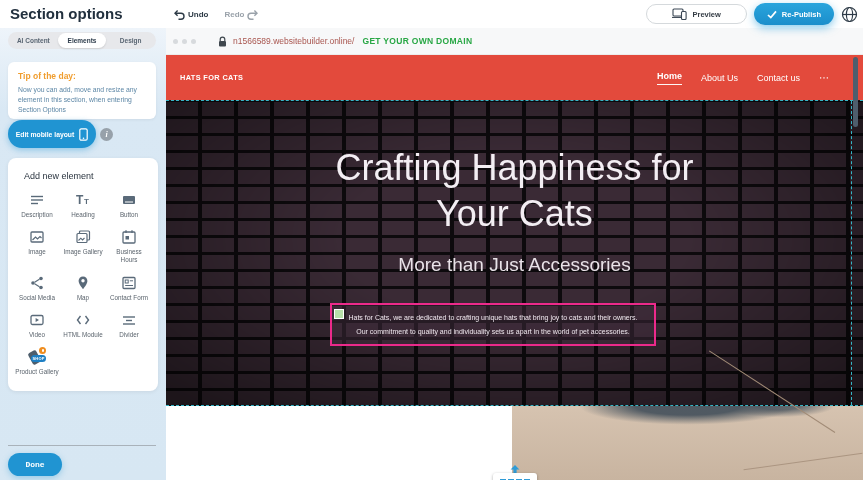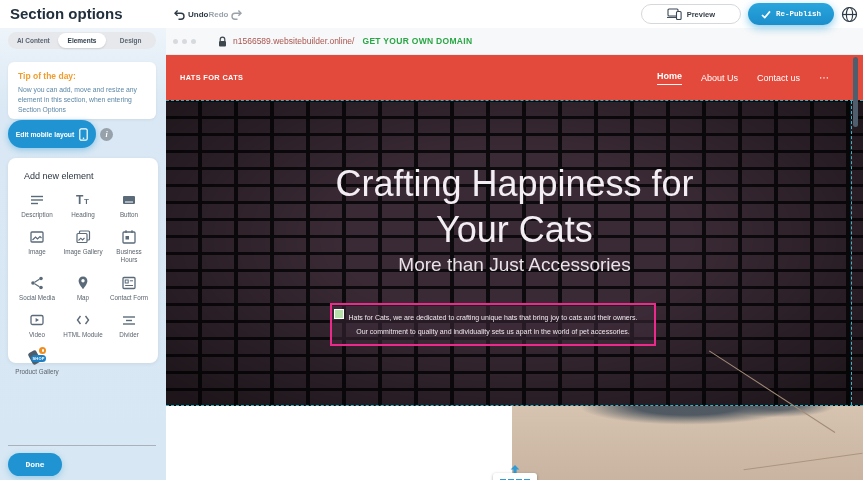--- a/index.html
+++ b/index.html
@@ -2,38 +2,38 @@
 <html><head>
 <meta charset="utf-8">
 <style>
   * { margin:0; padding:0; box-sizing:border-box; }
   body { font-family:"Liberation Sans", sans-serif; background:#fff; }
   .stage { position:relative; width:863px; height:480px; overflow:hidden; background:#fff; }
 
   
   .topbar { position:absolute; left:0; top:0; width:863px; height:28px; background:#fff; z-index:30; }
   .app-title { position:absolute; left:10px; top:0; line-height:28px; font-size:15px; font-weight:bold; color:#22303e; }
-  .undoredo { position:absolute; left:172px; top:0; height:28px; display:flex; align-items:center; gap:0; }
+  .undoredo { position:absolute; left:172px; top:0; height:28px; display:flex; align-items:center; gap:16px; }
   .ur-btn { display:flex; align-items:center; gap:3px; font-size:8px; font-weight:bold; color:#2d3a46; cursor:pointer; }
   .ur-btn.disabled { color:#9aa2aa; }
   .top-right { position:absolute; right:5px; top:0; height:28px; display:flex; align-items:center; gap:7px; }
   .btn-preview { display:flex; align-items:center; gap:5px; height:20px; padding:0 25px; border:1px solid #d5d9dc; border-radius:10px; background:#fff; font-size:7.5px; font-weight:bold; color:#333b44; cursor:pointer; }
-  .btn-republish { display:flex; align-items:center; gap:5px; height:22px; padding:0 13px; border-radius:11px; background:linear-gradient(180deg,#29a5dd,#1b8ecb); box-shadow:0 3px 9px rgba(41,160,220,.55); font-size:7.5px; font-weight:bold; color:#fff; cursor:pointer;font-family:Liberation Mono, monospace; }
+  .btn-republish { display:flex; align-items:center; gap:5px; height:22px; padding:0 13px; border-radius:11px; background:linear-gradient(180deg,#29a5dd,#1b8ecb); box-shadow:0 3px 9px rgba(41,160,220,.55); font-size:7.5px; font-weight:bold; color:#fff; cursor:pointer; }
 
   
   .sidepanel { position:absolute; left:0; top:28px; width:166px; height:452px; background:linear-gradient(180deg,#eef4fa 0%,#d9e8f4 18%,#d7e7f3 100%); z-index:20; }
   .tabs { position:absolute; left:8px; top:4px; width:148px; height:17px; background:#e7e8eb; border-radius:9px; display:flex; padding:1px; }
   .tab { flex:1; display:flex; align-items:center; justify-content:center; font-size:6.5px; font-weight:bold; color:#5a6673; border-radius:8px; cursor:pointer; }
   .tab.active { background:#fff; color:#2e3d4c; box-shadow:0 1px 2px rgba(0,0,0,.12); }
   .tipcard { position:absolute; left:8px; top:34px; width:148px; height:57px; background:#fff; border-radius:6px; box-shadow:0 1px 3px rgba(0,0,0,.06); padding:9px 10px; }
   .tip-title { font-size:8.5px; font-weight:bold; color:#f09d2e; margin-bottom:4px; }
   .tip-body { font-size:6.8px; color:#5d87a6; line-height:1.5; }
   .btn-editmobile { position:absolute; left:8px; top:92px; width:88px; height:28px; border-radius:14px; background:#2094d2; display:flex; align-items:center; justify-content:center; gap:5px; color:#fff; font-size:6.8px; font-weight:bold; cursor:pointer; box-shadow:0 2px 6px rgba(32,148,210,.4); }
   .info-dot { position:absolute; left:100px; top:100px; width:13px; height:13px; border-radius:50%; background:#97a1aa; color:#fff; font-size:8px; font-family:"Liberation Serif", serif; font-style:italic; font-weight:bold; display:flex; align-items:center; justify-content:center; cursor:pointer; }
-  .addcard { position:absolute; left:8px; top:130px; width:150px; height:205px; background:#fff; border-radius:8px; box-shadow:0 1px 4px rgba(0,0,0,.07); }
+  .addcard { position:absolute; left:8px; top:130px; width:150px; height:233px; background:#fff; border-radius:8px; box-shadow:0 1px 4px rgba(0,0,0,.07); }
   .addcard-title { padding:13px 0 0 16px; font-size:9px; color:#2b3540; }
   .egrid { display:grid; grid-template-columns:repeat(3,1fr); row-gap:9px; padding:10px 6px 0 6px; }
   .cell { display:flex; flex-direction:column; align-items:center; gap:3px; cursor:pointer; }
   .eicon { height:17px; display:flex; align-items:flex-end; justify-content:center; }
   .elabel { font-size:6.3px; color:#5b646d; text-align:center; line-height:1.3; max-width:44px; }
   .divider-line { position:absolute; left:8px; top:417px; width:148px; height:1px; background:#a9b2ba; }
   .btn-done { position:absolute; left:8px; top:425px; width:54px; height:23px; border-radius:12px; background:#2094d2; color:#fff; font-size:8px; font-weight:bold; display:flex; align-items:center; justify-content:center; cursor:pointer; box-shadow:0 2px 6px rgba(32,148,210,.35);font-family:Liberation Mono, monospace; }
 
   
   .pg-icon { position:relative; width:20px; height:17px; }
@@ -61,21 +61,21 @@
 
   .hero { position:absolute; left:0; top:72px; width:100%; height:306px;
     border-top:1px dashed #35b5c6; border-bottom:1px dashed #35b5c6;
     background-color:#0d0a0d;
     background-image:
       radial-gradient(ellipse at 50% 45%, rgba(0,0,0,0) 35%, rgba(0,0,0,.5) 95%),
       repeating-linear-gradient(90deg, rgba(13,10,13,0) 0 32px, #0d0a0d 32px 36px),
       repeating-linear-gradient(0deg, #3a2a35 0 14px, #0d0a0d 14px 17px);
   }
   .hero-right-outline { position:absolute; right:11px; top:0; bottom:0; width:0; border-left:1px dashed #35b5c6; }
-  .hero-h1 { position:absolute; left:0; right:0; top:60px; text-align:center; color:#f3eef3; font-size:36px; line-height:1.28; cursor:pointer; }
+  .hero-h1 { position:absolute; left:0; right:0; top:44px; text-align:center; color:#f3eef3; font-size:36px; line-height:1.28; cursor:pointer; }
   .hero-sub { position:absolute; left:0; right:0; top:153px; text-align:center; color:#e9e2e8; font-size:19px; cursor:pointer; }
   .parabox { position:absolute; left:164px; top:202px; width:326px; height:43px; border:2px solid #ec2a8b; background:rgba(64,44,60,.5); display:flex; flex-direction:column; align-items:center; justify-content:center; cursor:pointer; }
   .parabox .pline { font-size:7px; color:#efe7ee; line-height:1.9; white-space:nowrap; }
   .sel-handle { position:absolute; left:2px; top:4px; width:10px; height:10px; background:#b7dfa9; border:1px solid #fff; }
 
   .resize-handle { position:absolute; left:50%; transform:translateX(-50%); top:364px; width:46px; display:flex; flex-direction:column; align-items:center; z-index:12; cursor:ns-resize; }
   .rh-box { width:44px; height:13px; background:#fff; border-radius:3px; box-shadow:0 1px 3px rgba(0,0,0,.35); display:flex; align-items:center; justify-content:center; }
   .rh-dashes { width:30px; border-top:2px dashed #2f9bd6; }
 
   .next-section { position:absolute; left:0; top:378px; width:100%; height:74px; background:#fff; }

